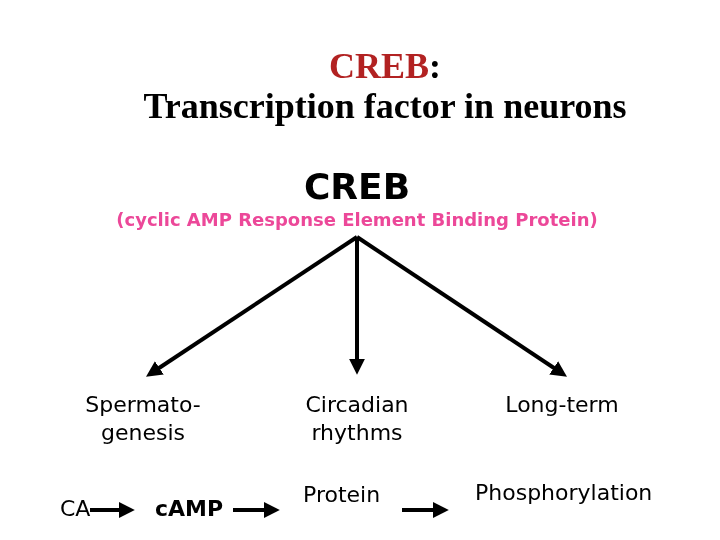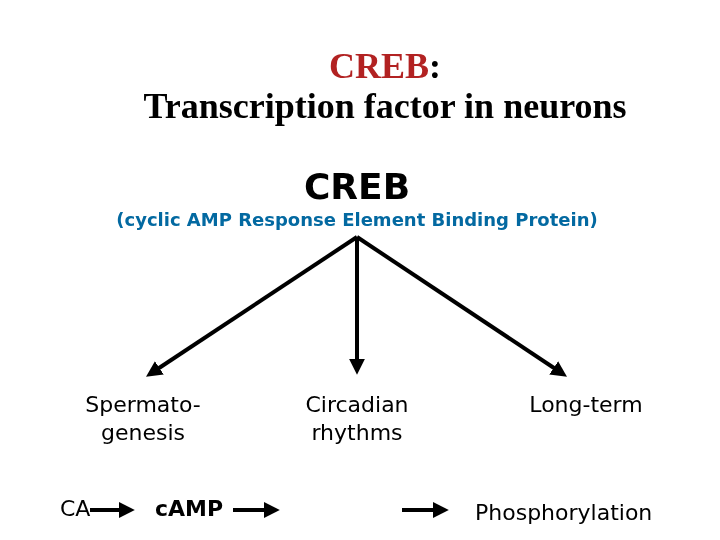--- a/index.html
+++ b/index.html
@@ -29,48 +29,48 @@
     text-align: center;
     font-weight: bold;
     font-size: 36px; line-height: 38px;
     color: #000000;
   }
   .creb-subtitle {
     position: absolute; top: 208px; left: 0; width: 714px;
     text-align: center;
     font-weight: bold;
     font-size: 18px; line-height: 24px;
-    color: #0369a1;
+    color: #ec4899;
   }
 
   .arrows-svg {
     position: absolute; top: 0; left: 0; width: 720px; height: 540px;
     pointer-events: none;
   }
 
   .branch-label {
     position: absolute; top: 391px; width: 200px;
     text-align: center;
     font-size: 22px; line-height: 28px;
     color: #000000;
   }
   .branch-left   { left: 43px; }
   .branch-middle { left: 257px; }
-  .branch-right  { left: 486px; }
+  .branch-right  { left: 462px; }
 
   .pathway-step {
     position: absolute;
     font-size: 22px; line-height: 26px;
     color: #000000;
     white-space: nowrap;
   }
   .step-ca      { left: 60px;  top: 496px; }
   .step-camp    { left: 155px; top: 496px; font-weight: bold; }
   .step-pk      { left: 303px; top: 479px; line-height: 31px; white-space: normal; }
-  .step-phos    { left: 475px; top: 500px; }
+  .step-phos    { left: 475px; top: 480px; }
 </style>
 </head>
 <body>
 
 <div class="slide">
 
   <div class="title-block">
     <div>
       <span class="title-red">CREB</span><span class="title-black">:</span>
     </div>
@@ -103,16 +103,17 @@
     <div>Circadian</div>
     <div>rhythms</div>
   </div>
   <div class="branch-label branch-right">
     <div>Long-term</div>
   </div>
 
   <div class="pathway-step step-ca">CA</div>
   <div class="pathway-step step-camp">cAMP</div>
   <div class="pathway-step step-pk">
+    <div>Protein</div>
   </div>
   <div class="pathway-step step-phos">Phosphorylation</div>
 
 </div>
 
 </body></html>

